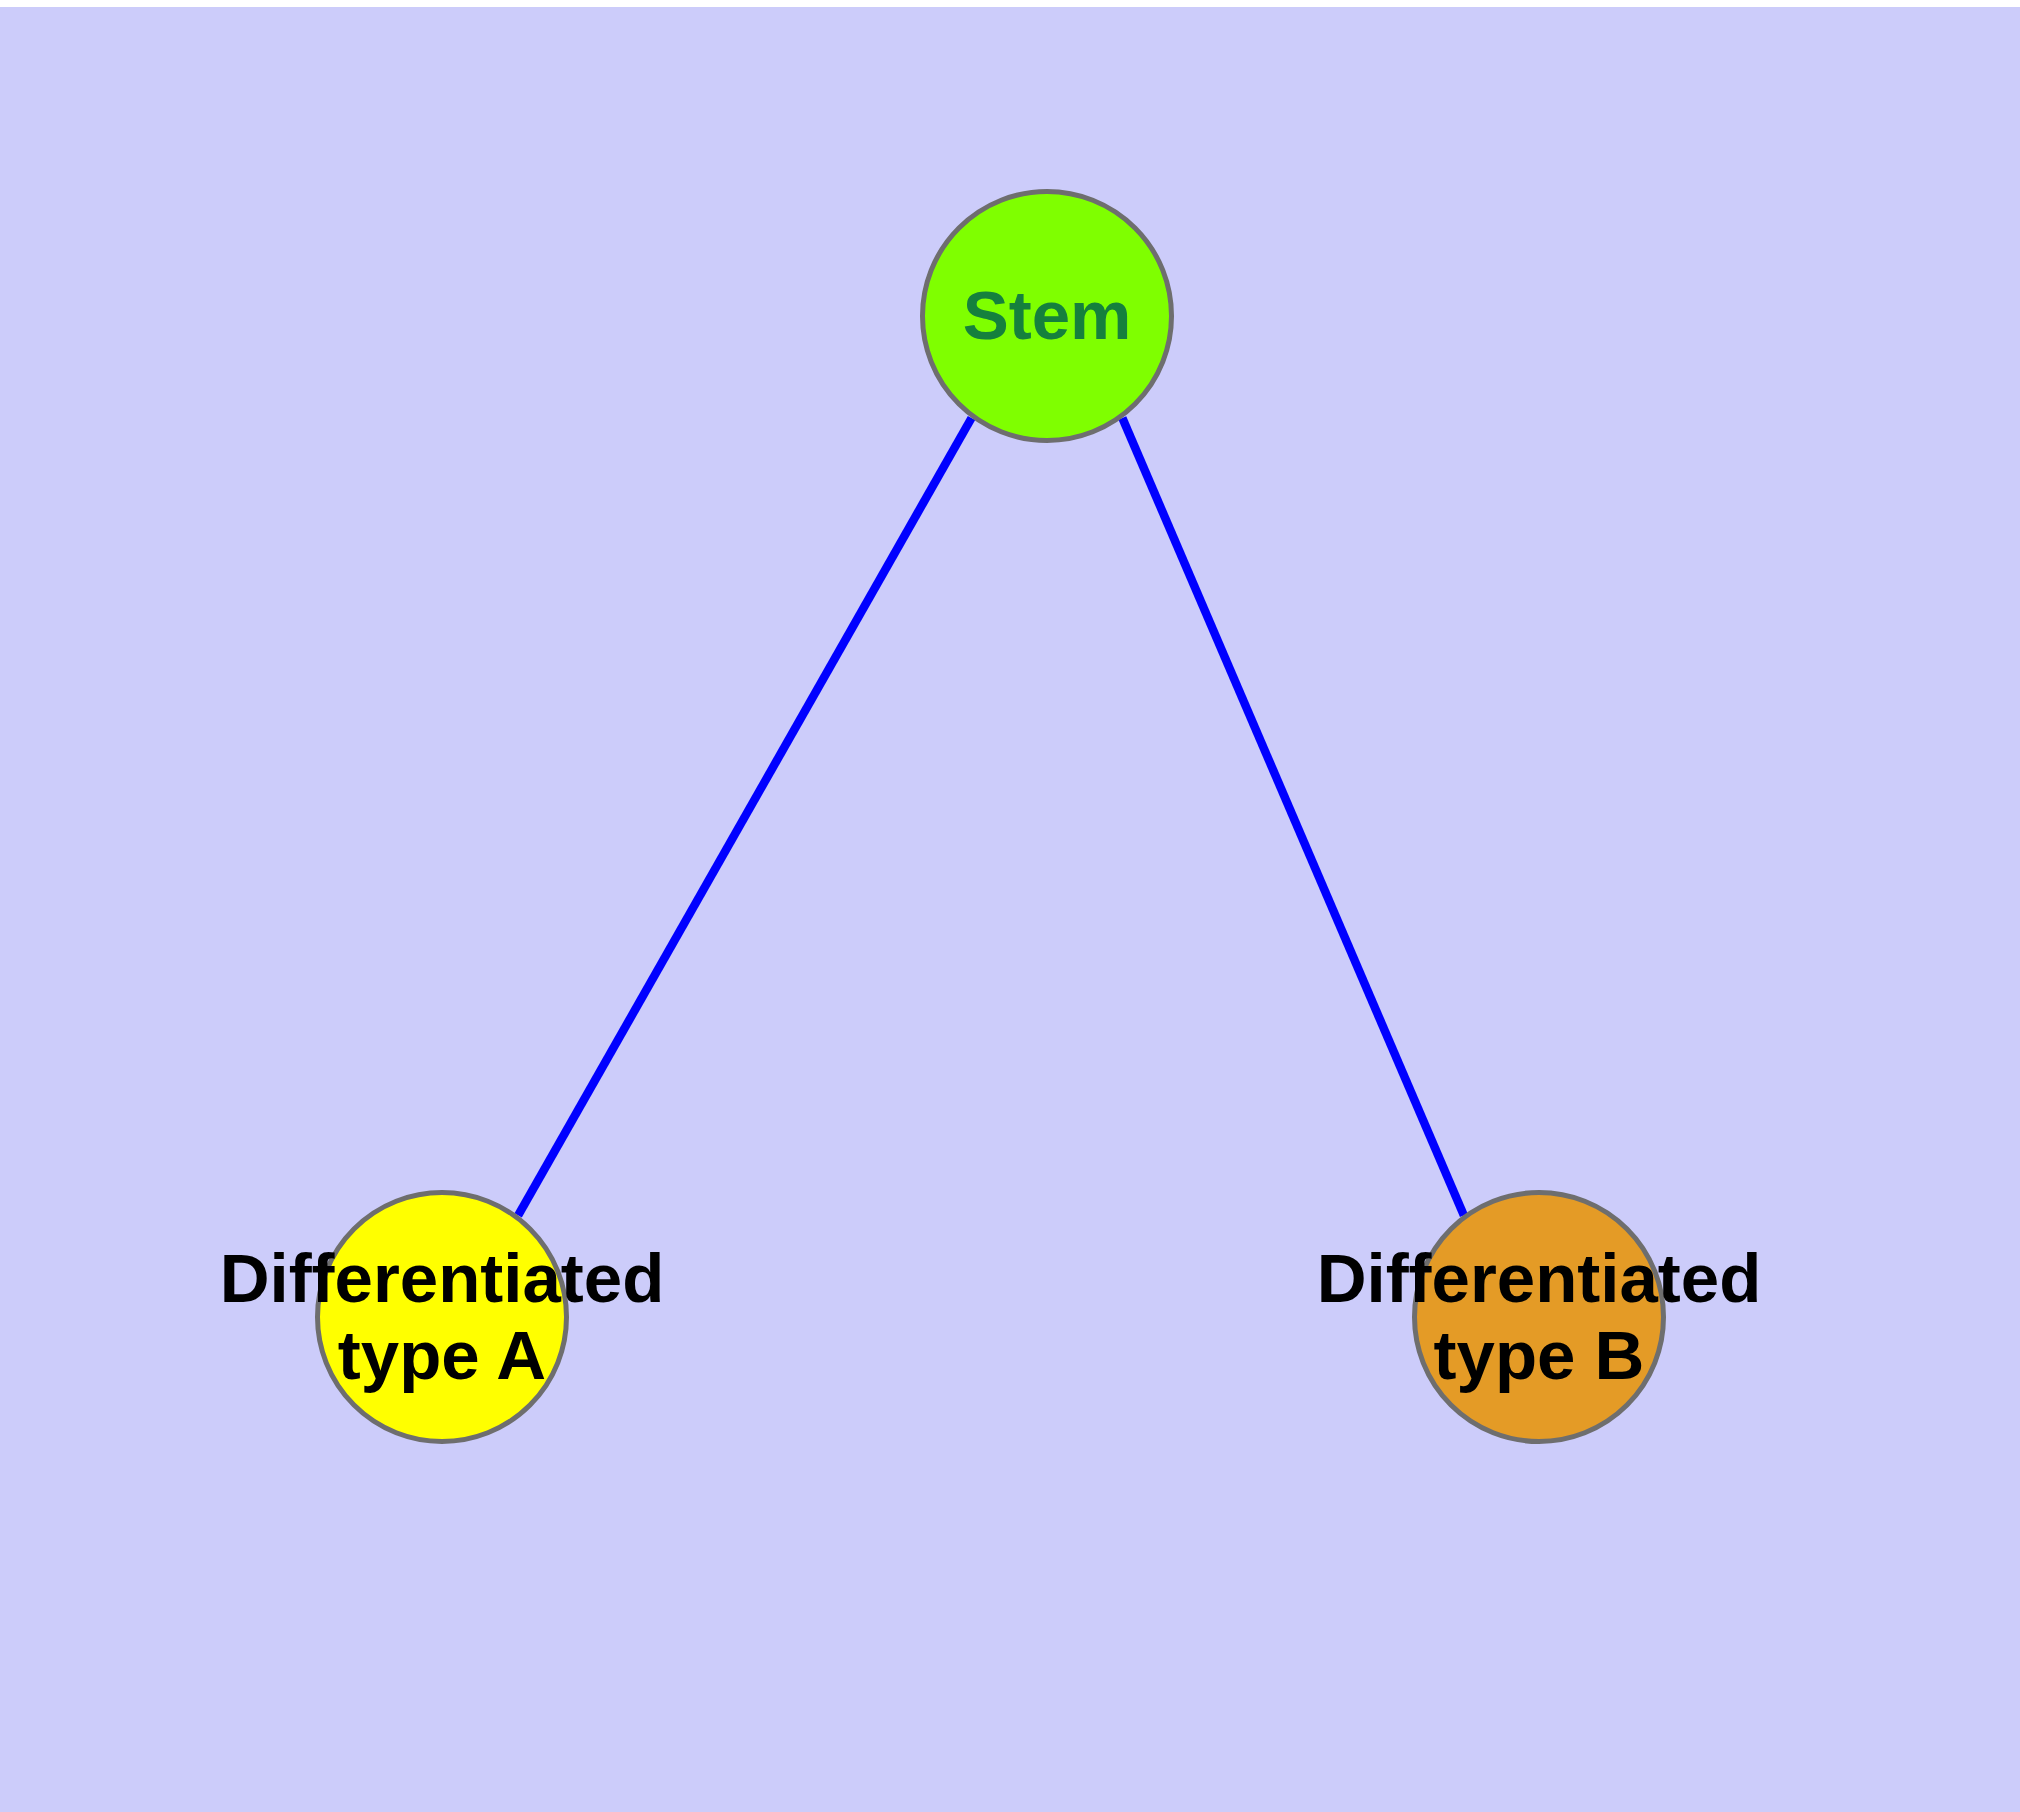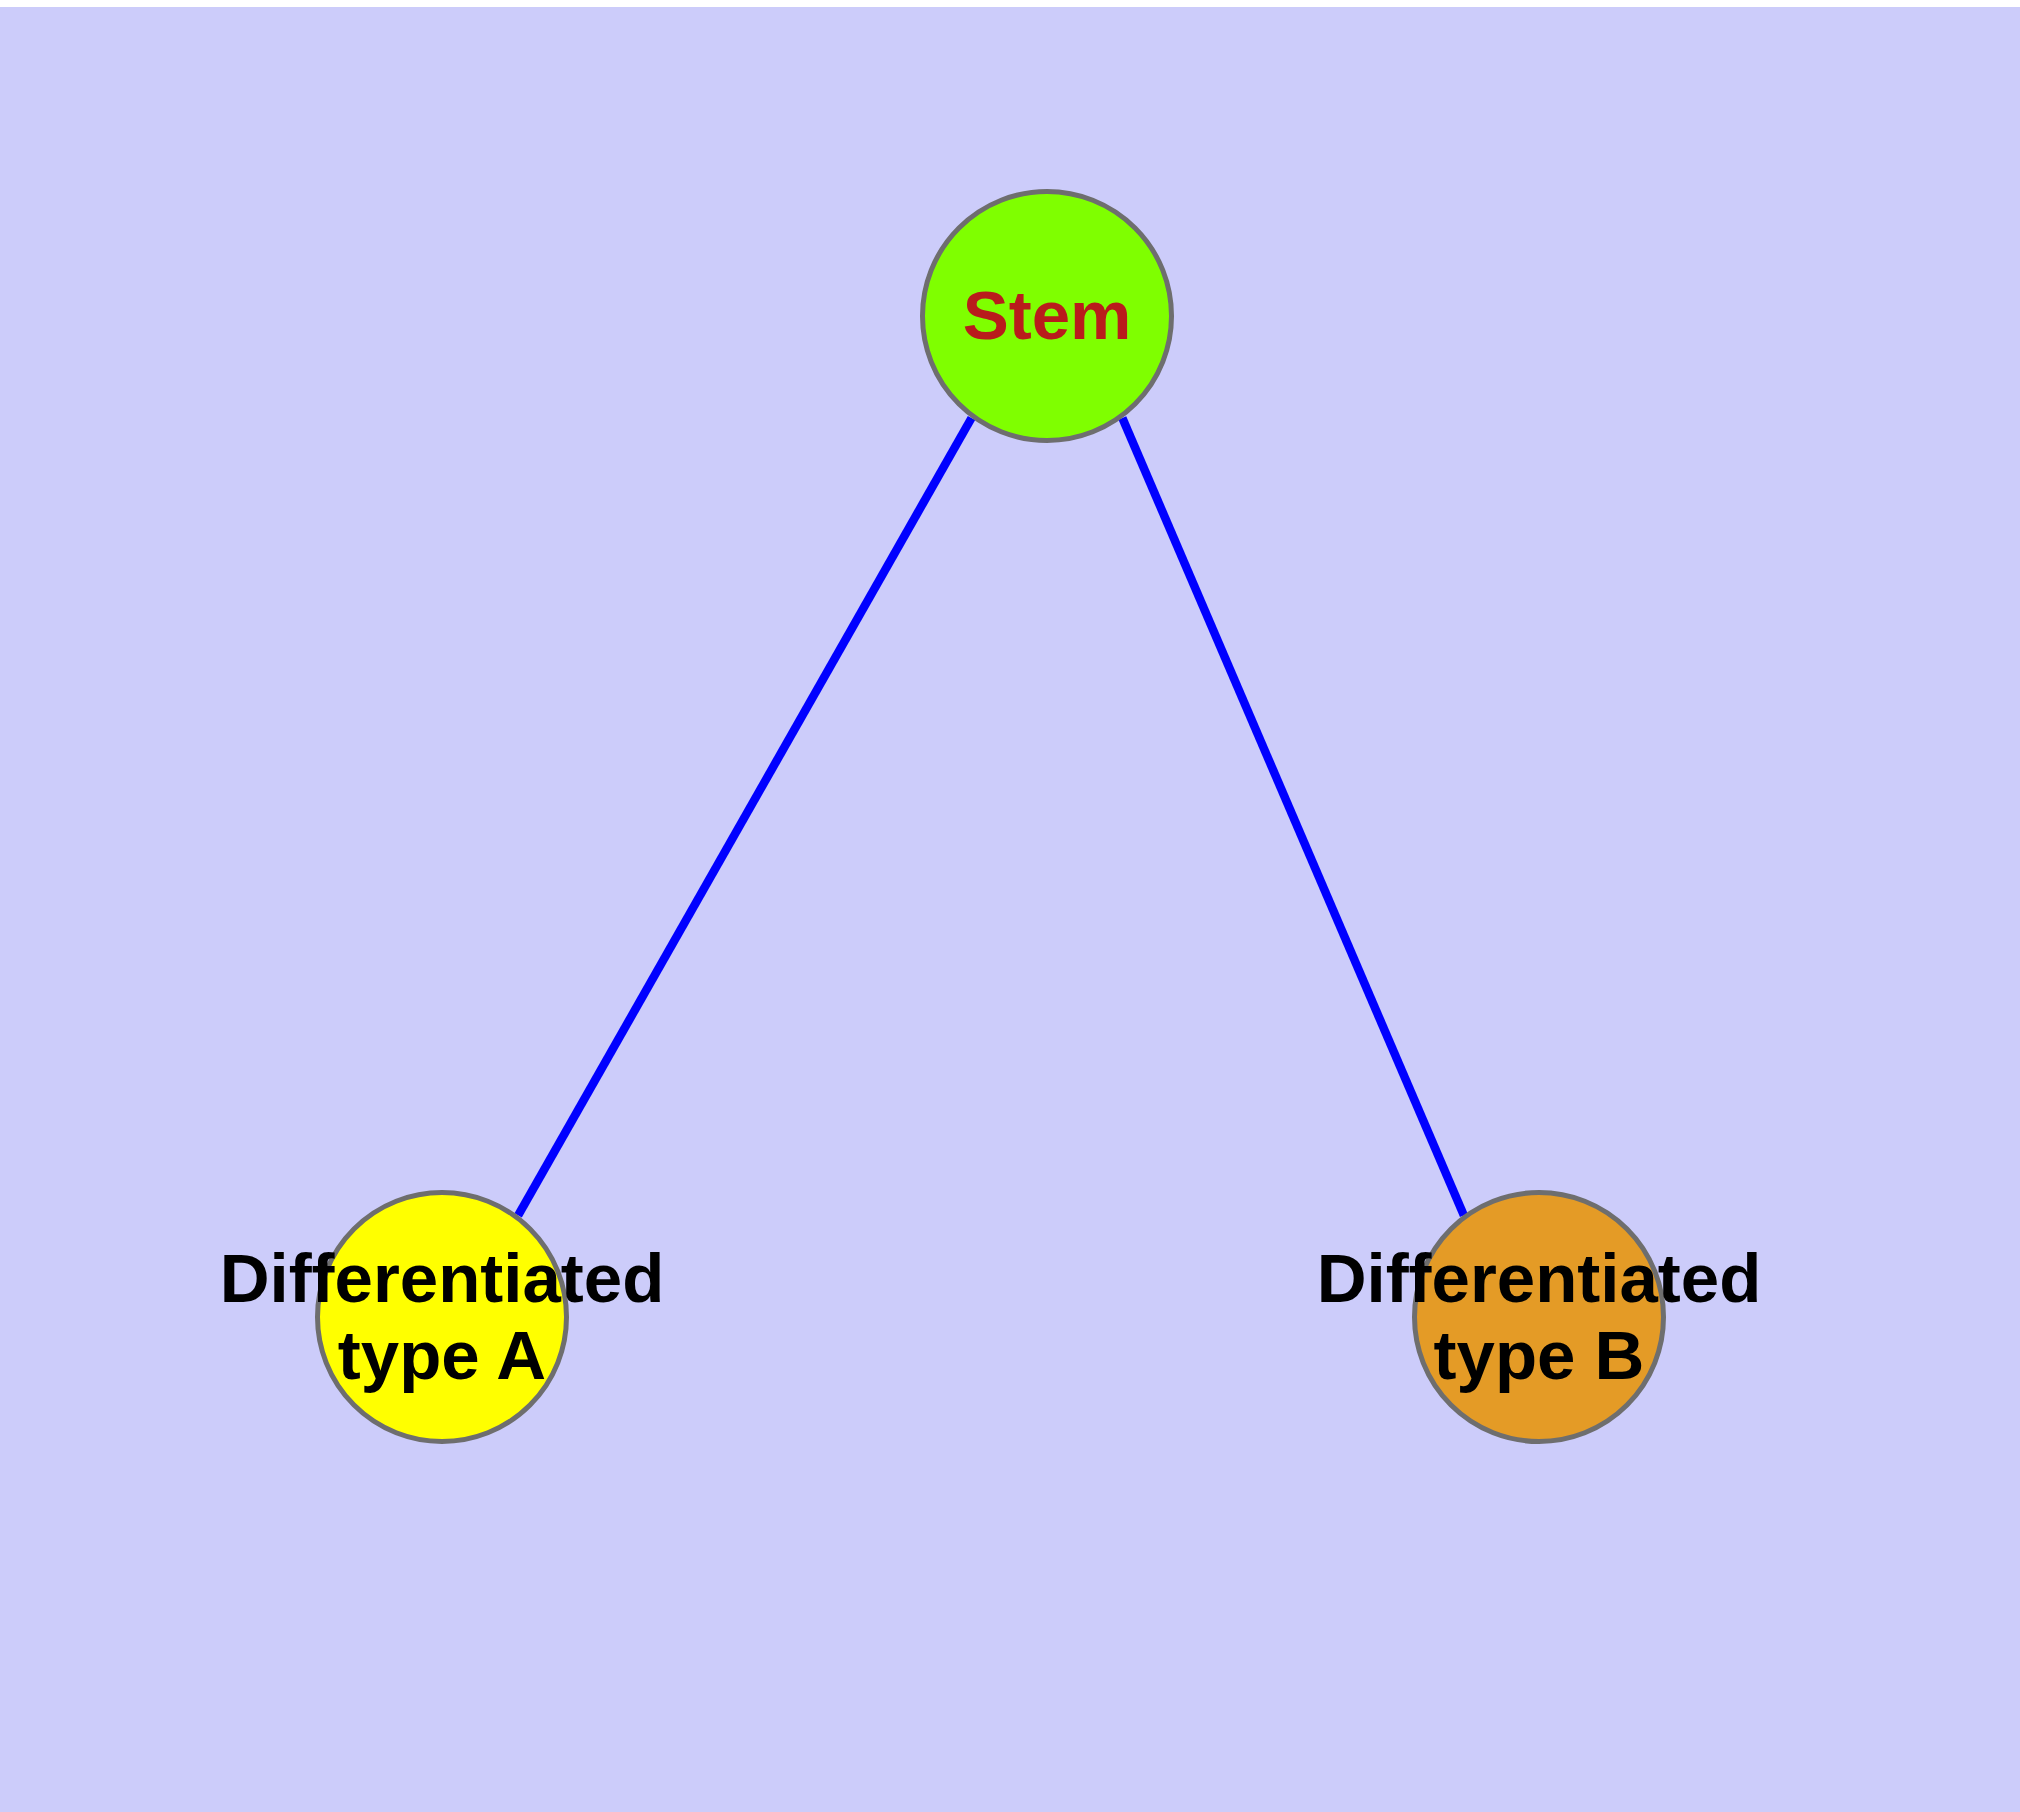--- a/index.html
+++ b/index.html
@@ -61,21 +61,21 @@
 
 <div id="stage" style="background: rgb(255, 255, 255);">
   <div id="canvas" style="background: rgb(204, 204, 250);">
 
     <svg id="edge-layer" viewBox="0 0 2384 2130" width="2021" height="1805" xmlns="http://www.w3.org/2000/svg">
       <line id="line-stem-a" stroke-linecap="butt" x1="1146" y1="485" x2="611" y2="1426" stroke="#0000ff" stroke-width="10"></line>
       <line id="line-stem-b" stroke-linecap="butt" x1="1324" y1="485" x2="1727" y2="1426" stroke="#0000ff" stroke-width="10"></line>
     </svg>
 
     <div class="node" id="node-stem" style="left: 920px; top: 182px; width: 254px; height: 254px; background: rgb(127, 255, 0); border-color: rgb(110, 110, 110); border-width: 5.1px;">
-      <span class="node-label label-big" style="font-size: 69px; color: #b91c1c;">Stem</span>
+      <span class="node-label label-big" style="font-size: 69px; color: #15803d;">Stem</span>
     </div>
 
     <div class="node" id="node-diff-a" style="left: 315px; top: 1183px; width: 254px; height: 254px; background: rgb(255, 255, 0); border-color: rgb(110, 110, 110); border-width: 5.1px;">
       <span class="node-label label-big" style="font-size: 69px; color: rgb(0, 0, 0);">Differentiated
 type A</span>
     </div>
 
     <div class="node" id="node-diff-b" style="left: 1412px; top: 1183px; width: 254px; height: 254px; background: rgb(228, 155, 38); border-color: rgb(110, 110, 110); border-width: 5.1px;">
       <span class="node-label label-big" style="font-size: 69px; color: rgb(0, 0, 0);">Differentiated
 type B</span>

